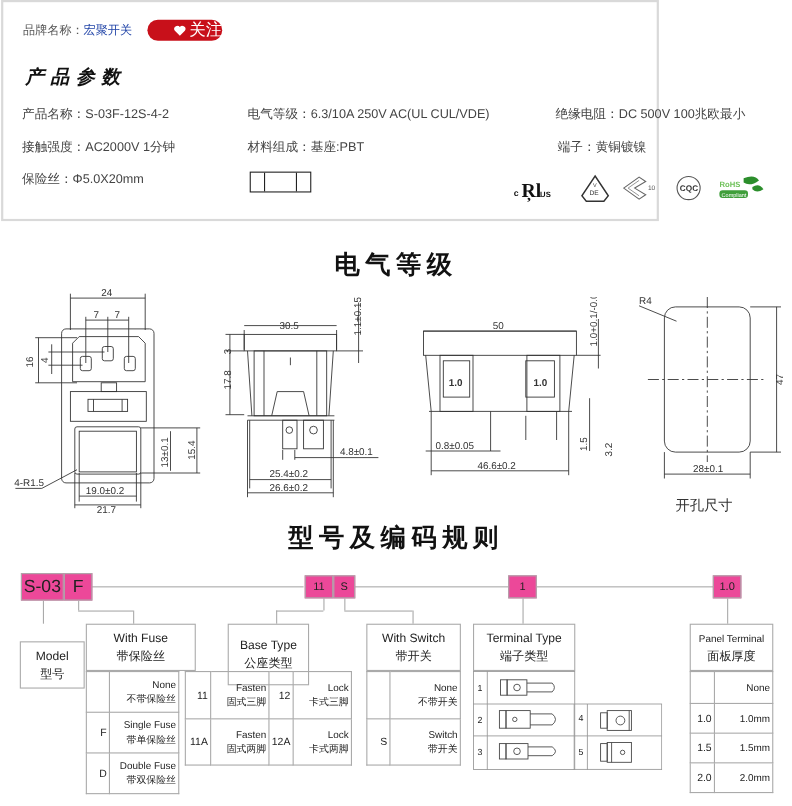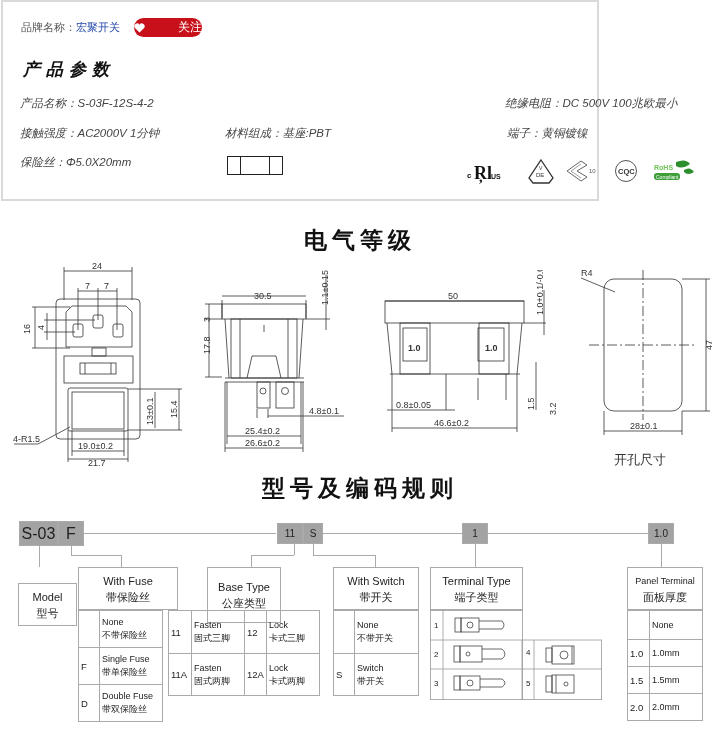--- a/index.html
+++ b/index.html
@@ -2,58 +2,59 @@
 <html><head>
 <meta charset="utf-8">
 <style>
   * { box-sizing: border-box; margin: 0; padding: 0; }
   body { width: 720px; height: 733px; background: #fff; font-family: "Liberation Sans", "DejaVu Sans", sans-serif; color: #333; position: relative; overflow: hidden; }
   .abs { position: absolute; }
   
   .panel { position: absolute; left: 1px; top: 0; width: 598px; height: 201px; border: 2px solid #d9d9d9; border-top: 2px solid #d9d9d9; background: #fff; }
   .brand { position: absolute; left: 18px; top: 18px; font-size: 11px; color: #555; }
   .brand .val { color: #2245a8; }
-  .follow-btn { position: absolute; left: 131px; top: 16px; width: 68px; height: 19px; background: #c8101a; border-radius: 10px; color: #fff; font-size: 12px; display: flex; align-items: center; justify-content: space-between; gap: 3px; cursor: pointer; }
+  .follow-btn { position: absolute; left: 131px; top: 16px; width: 68px; height: 19px; background: #c8101a; border-radius: 10px; color: #fff; font-size: 15px; display: flex; align-items: center; justify-content: flex-end; gap: 3px; cursor: pointer; }
   .heart { width: 11px; height: 10px; }
   .sec-title { position: absolute; left: 20px; top: 56px; font-family: Liberation Serif, serif; font-size: 17px; font-weight: bold; font-style: italic; letter-spacing: 6px; color: #111; }
-  .param { position: absolute; font-size: 11.5px; color: #444; white-space: nowrap; font-style: italic; }
+  .param { position: absolute; font-size: 11.5px; color: #444; white-space: nowrap; }
   .fuse-shape { position: absolute; left: 224px; top: 154px; width: 56px; height: 19px; border: 1.5px solid #222; }
   .fuse-shape::before { content: ""; position: absolute; left: 12px; top: 0; width: 28px; height: 100%; border-left: 1.5px solid #222; border-right: 1.5px solid #222; }
   .certs { position: absolute; left: 464px; top: 155px; width: 230px; height: 30px; }
 
   .big-title { position: absolute; font-size: 23px; font-weight: bold; color: #111; letter-spacing: 5px; text-align: center; }
   .dim { font-size: 9px; fill: #333; font-family: "Liberation Sans", sans-serif; }
   .caption { position: absolute; left: 614px; top: 451px; font-size: 13px; font-family: "DejaVu Serif", serif; color: #333; }
 
   
-  .code-box { position: absolute; border: 1px solid #aaa; background: #a3a3a3; display: flex; align-items: center; justify-content: center; color: #222; }
+  .code-box { position: absolute; border: 1px solid #aaa; background: #ec4899; display: flex; align-items: center; justify-content: center; color: #222; }
   .hline { position: absolute; height: 1px; background: #aaa; }
   .vline { position: absolute; width: 1px; background: #aaa; }
   .cat-box { position: absolute; border: 1px solid #aaa; text-align: center; font-size: 11px; color: #222; line-height: 16px; display: flex; flex-direction: column; justify-content: center; }
   .cat-box .cn { font-size: 11px; }
   table.opt { position: absolute; border-collapse: collapse; font-size: 9px; color: #222; }
-  table.opt td { border: 1px solid #aaa; text-align: left; vertical-align: middle; line-height: 13px; padding: 4px 2px; }
+  table.opt td { border: 1px solid #aaa; text-align: right; vertical-align: middle; line-height: 13px; padding: 4px 2px; }
   table.opt td.code { font-size: 9.5px; }
 </style>
 </head>
 <body>
 
 <div class="panel">
   <div class="brand">
     <span>品牌名称：</span><span class="val">宏聚开关</span>
   </div>
   <div class="follow-btn">
     <svg class="heart" viewBox="0 0 12 11">
         <path d="M6 10.5 L1 5.5 A2.8 2.8 0 0 1 6 1.8 A2.8 2.8 0 0 1 11 5.5 Z" fill="#fff"></path>
       </svg>
     <span>关注</span>
   </div>
   <div class="sec-title">产品参数</div>
 
   <div class="param" style="left:17px;top:94px"><span>产品名称：</span><span>S-03F-12S-4-2</span></div>
+  <div class="param" style="left:222px;top:94px"><span>电气等级：</span><span>6.3/10A  250V AC(UL CUL/VDE)</span></div>
   <div class="param" style="left:502px;top:94px"><span>绝缘电阻：</span><span>DC  500V  100兆欧最小</span></div>
   <div class="param" style="left:17px;top:124px"><span>接触强度：</span><span>AC2000V  1分钟</span></div>
   <div class="param" style="left:222px;top:124px"><span>材料组成：</span><span>基座:PBT</span></div>
   <div class="param" style="left:504px;top:124px"><span>端子：</span><span>黄铜镀镍</span></div>
   <div class="param" style="left:17px;top:153px"><span>保险丝：</span><span>Φ5.0X20mm</span></div>
   <div class="fuse-shape"></div>
 
   <svg class="certs" viewBox="0 0 230 30">
     <g>
       <text x="0" y="21" font-size="8" font-weight="bold" fill="#111">c</text>

